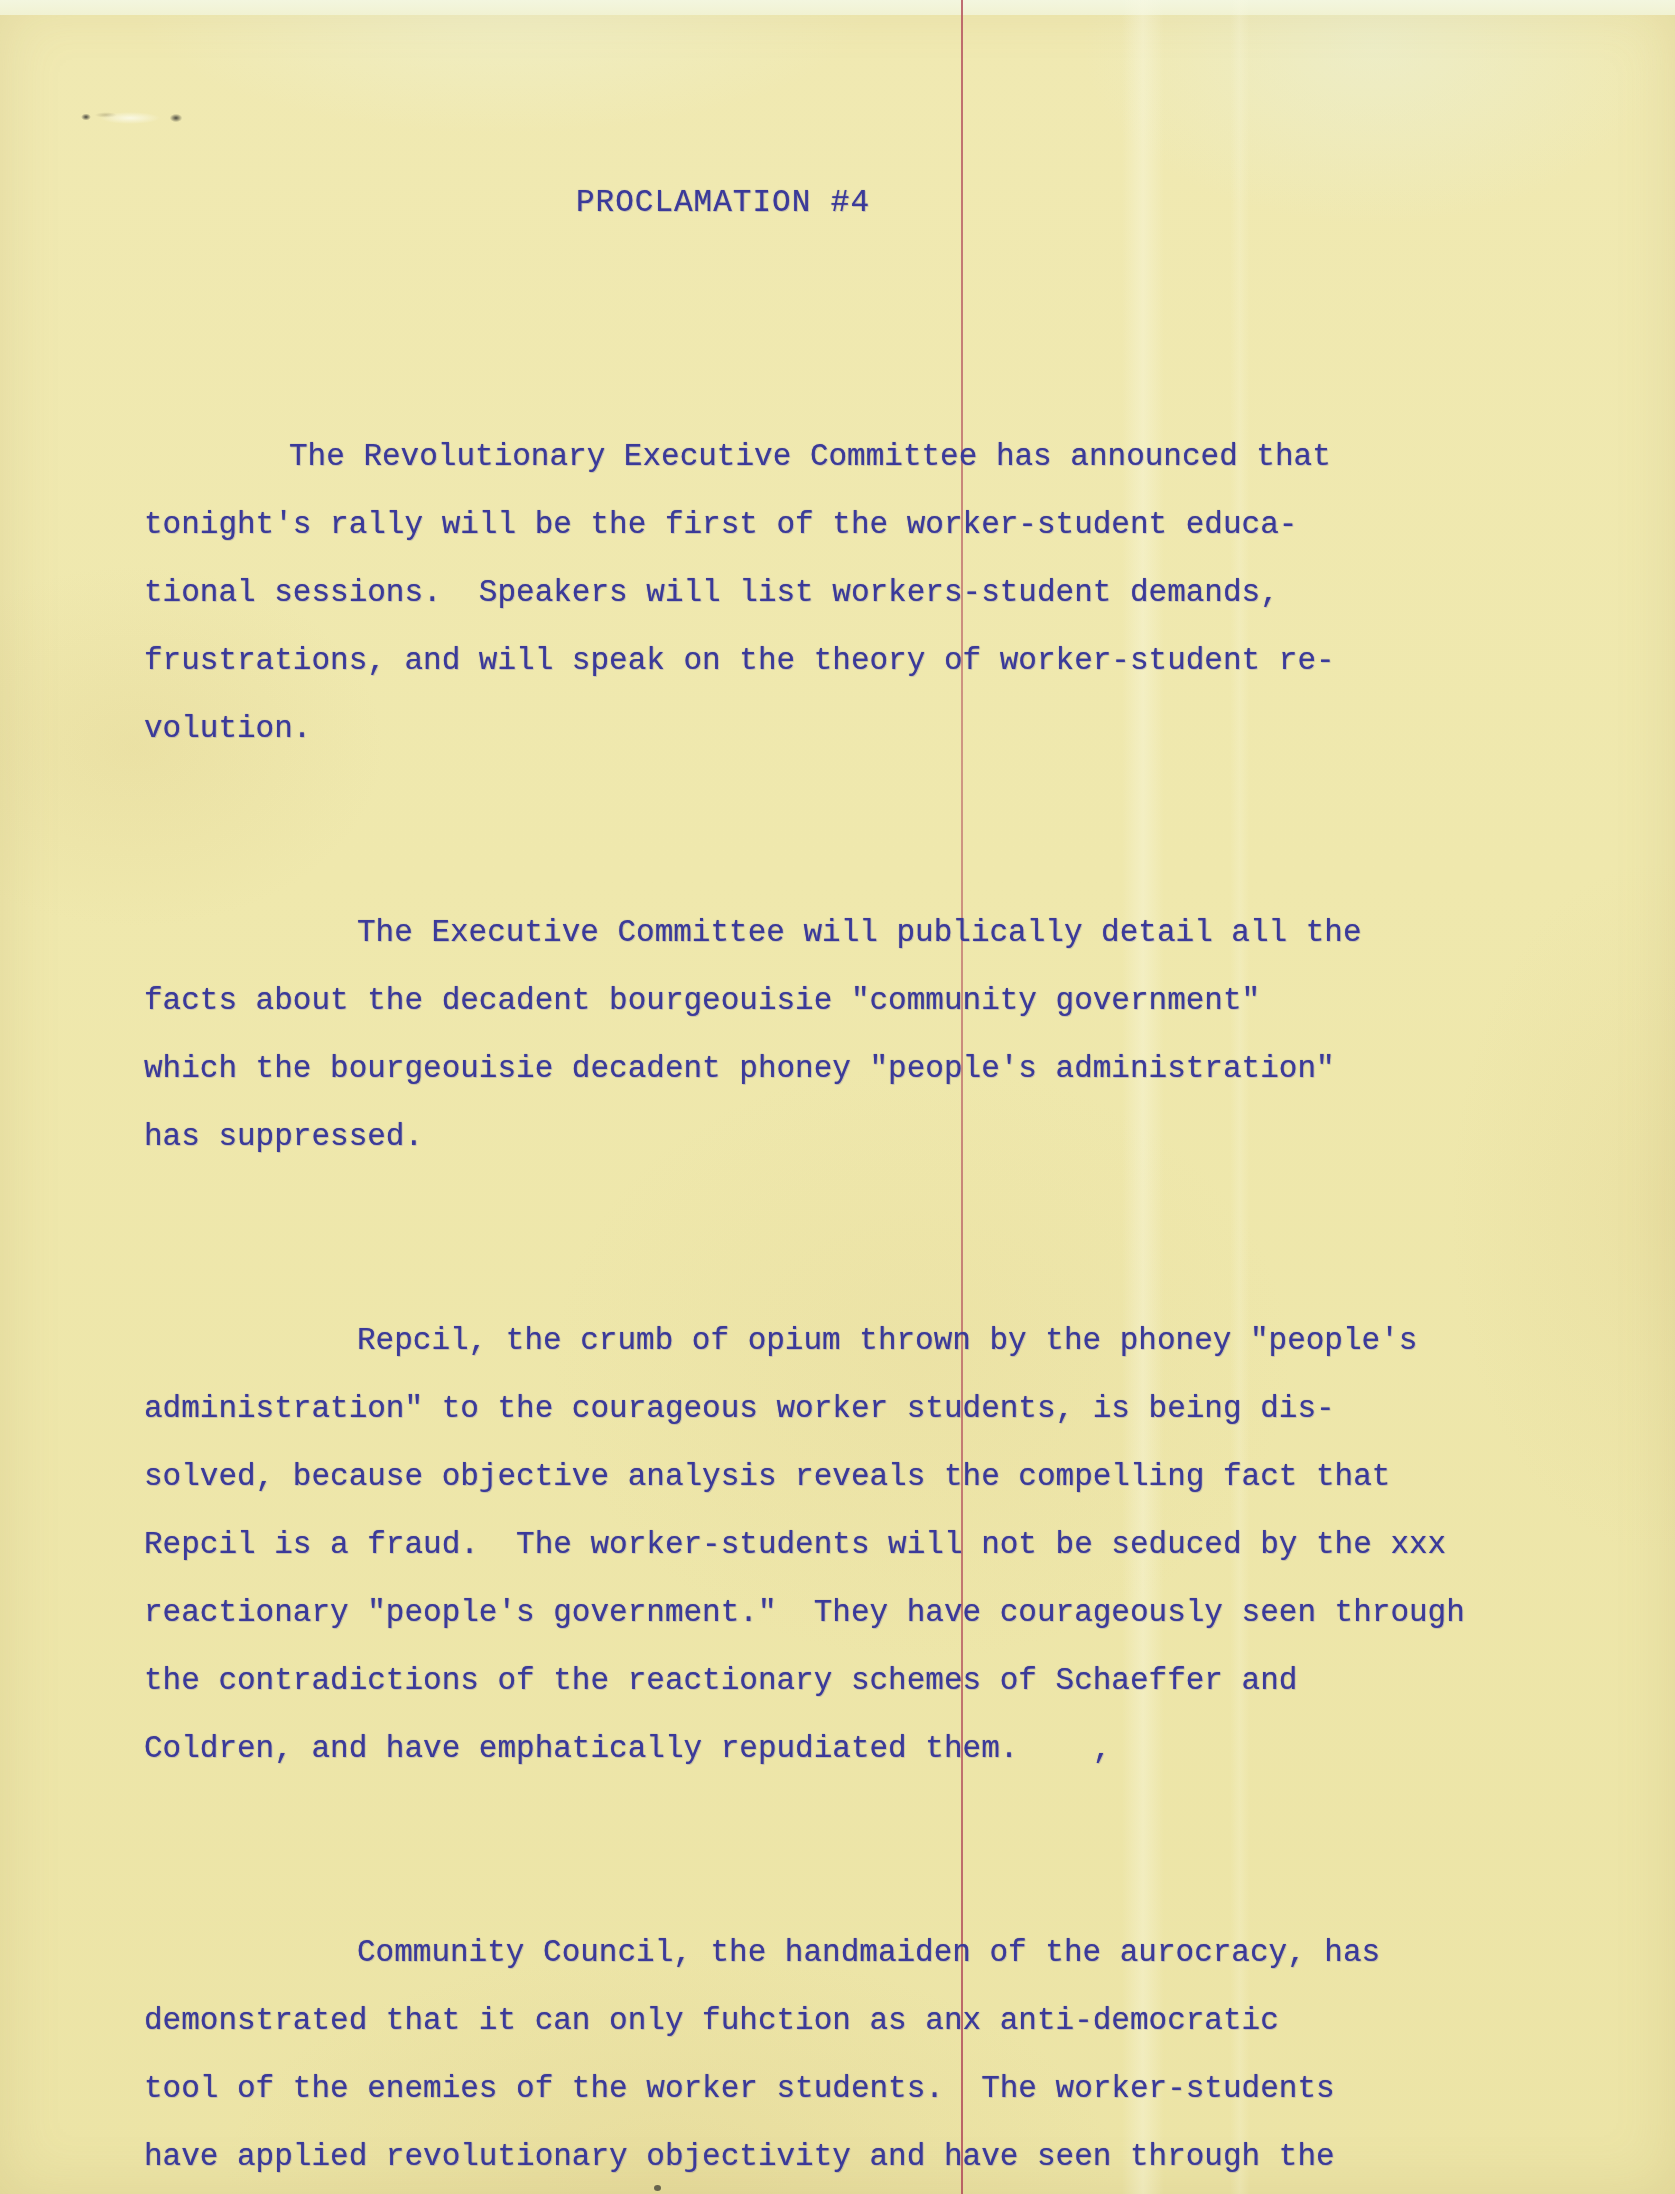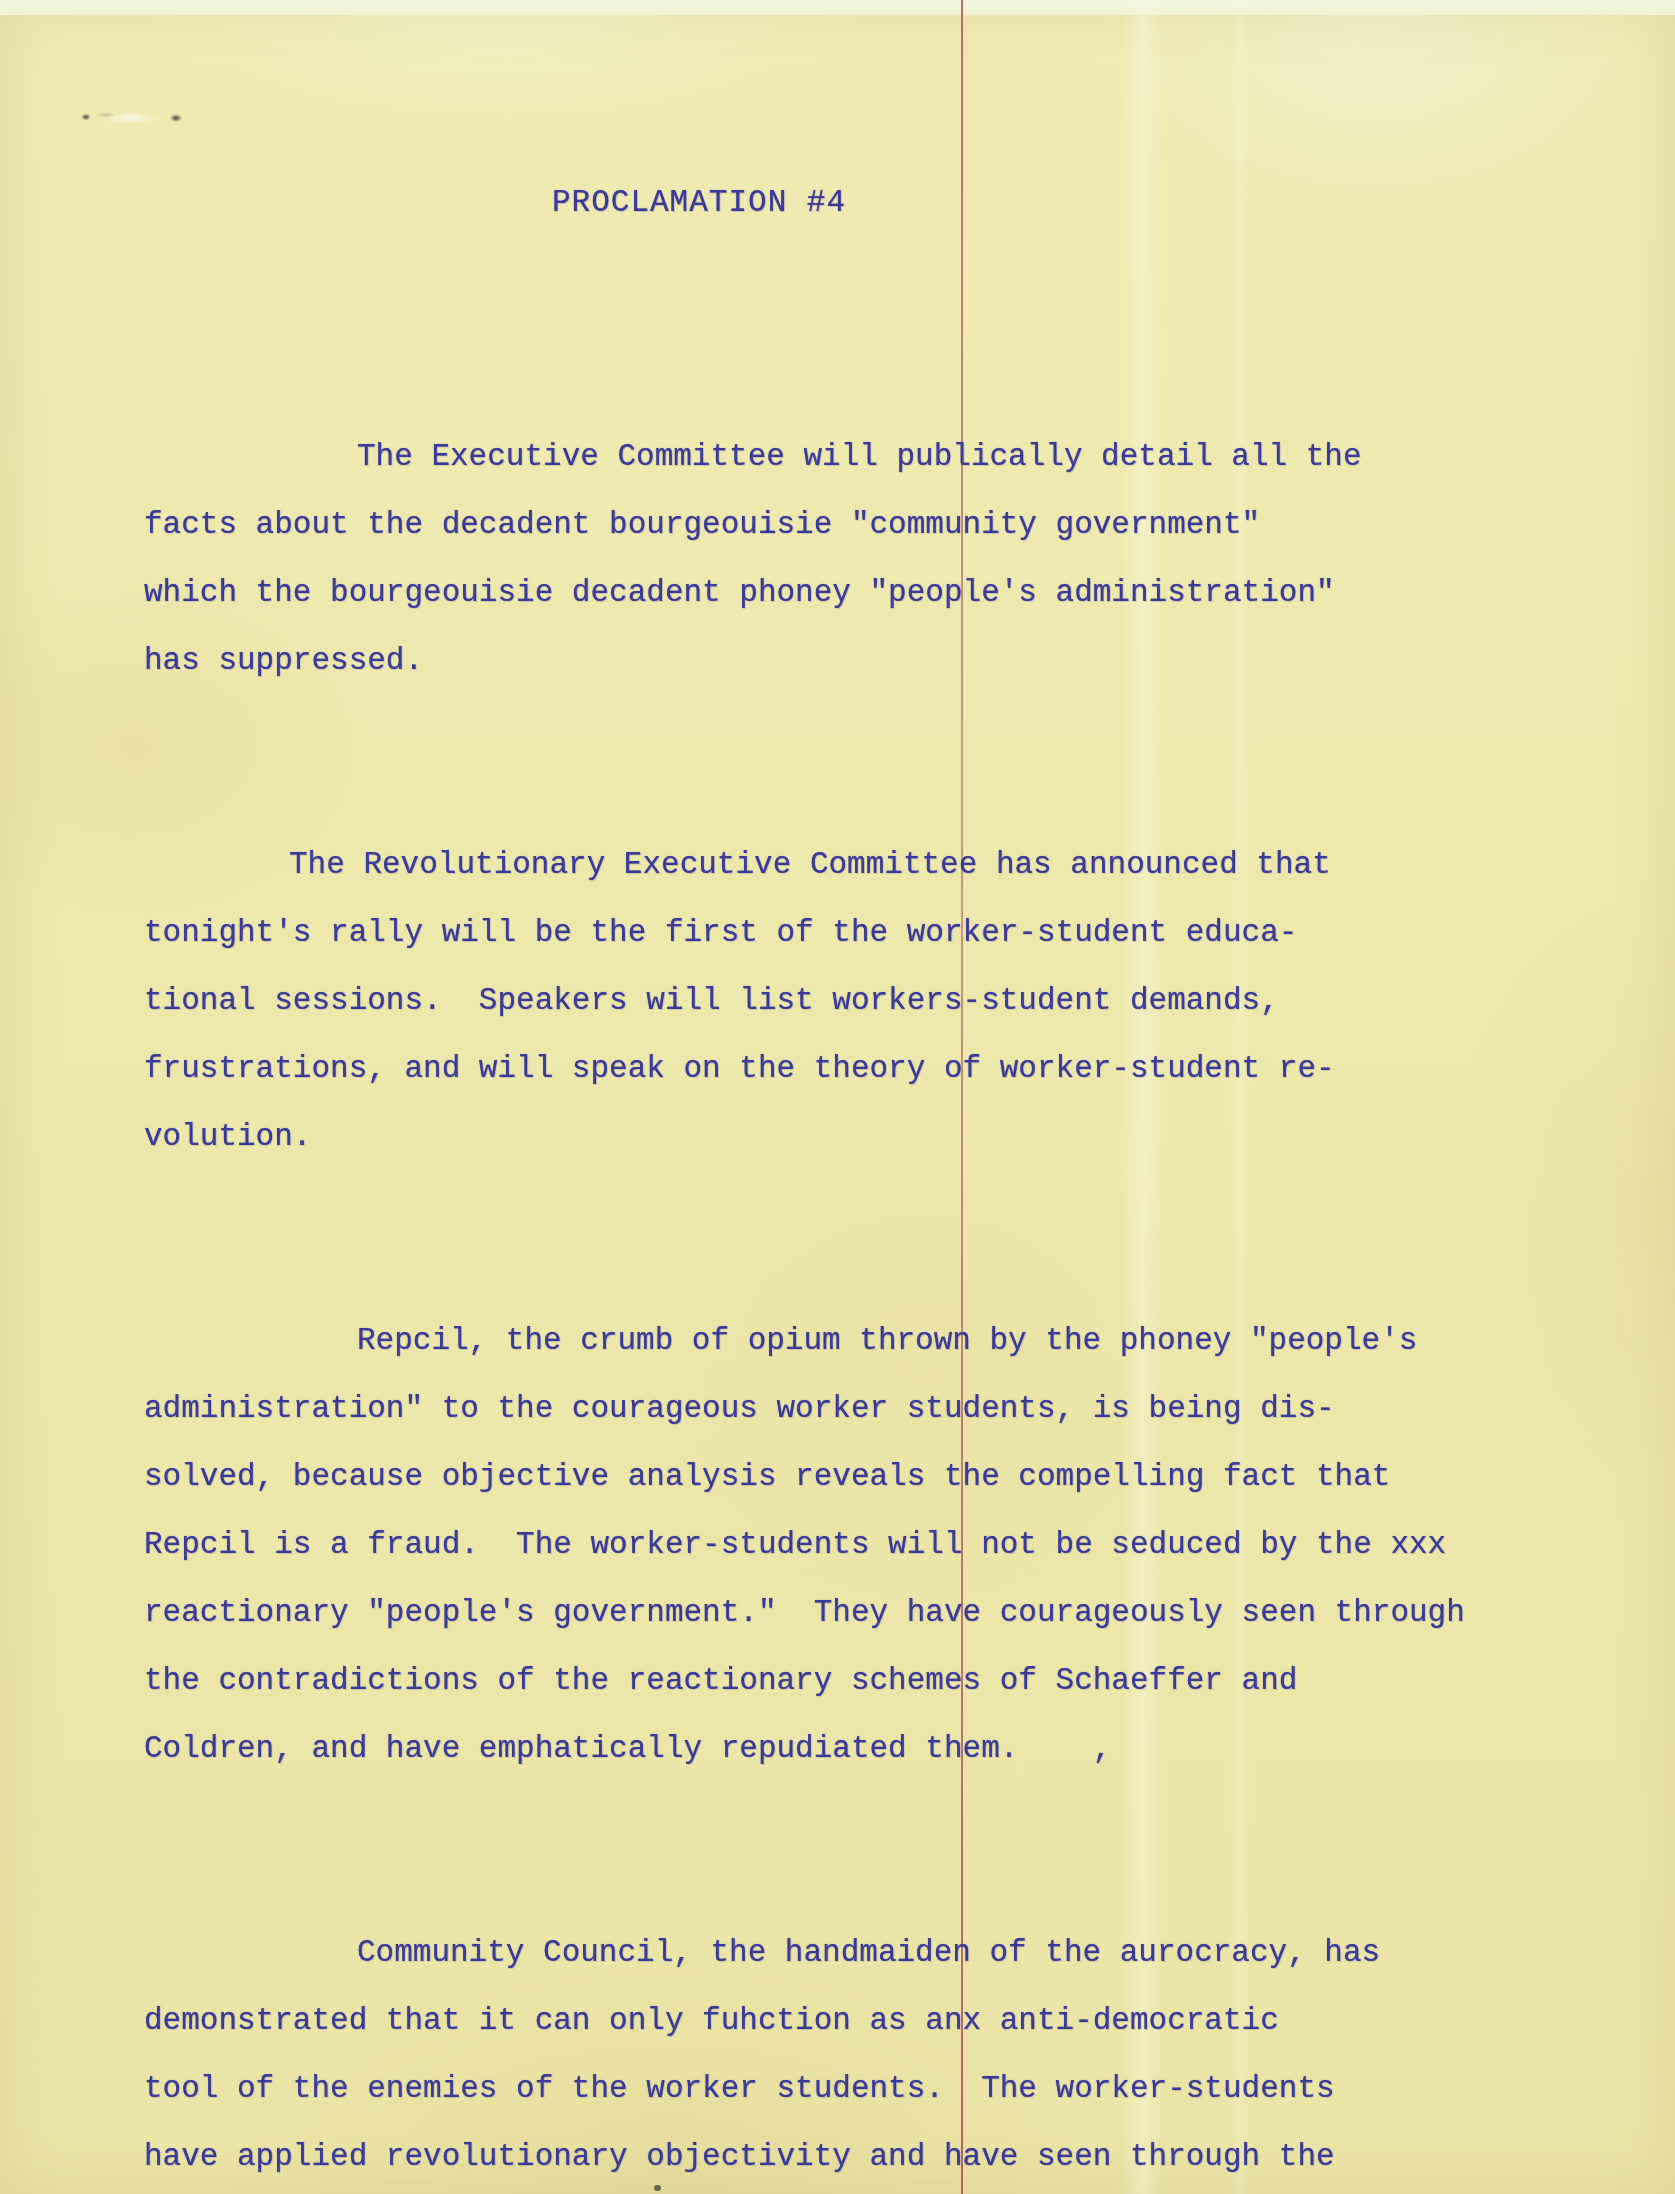--- a/index.html
+++ b/index.html
@@ -56,21 +56,21 @@
       radial-gradient(ellipse 16px 4px at 28px 12px, rgba(120,110,80,0.35), transparent 70%);
   }
   .speck {
     position: absolute; left: 654px; bottom: 4px; width: 7px; height: 6px;
     border-radius: 50%;
     background: rgba(50,50,45,0.7);
   }
   .title {
     position: absolute;
     top: 185px;
-    left: 552px;
+    left: 576px;
     font-size: 31px;
     letter-spacing: 1px;
     white-space: pre;
     text-shadow: 0 0 1px rgba(59,58,153,0.7), 1px 1px 0 rgba(59,58,153,0.18);
   }
   .body-text {
     position: absolute;
     top: 287px;
     left: 144px;
     width: 1443px;
@@ -90,29 +90,29 @@
   <div class="scan-edge-top"></div>
   <div class="crease-light"></div>
   <div class="crease-light-2"></div>
   <div class="crease-vertical"></div>
   <div class="smudge"></div>
   <div class="speck"></div>
 
   <div class="title">PROCLAMATION #4</div>
 
   <div class="body-text">
-    <p class="para indent-lg">The Executive Committee will publically detail all the
-facts about the decadent bourgeouisie "community government"
-which the bourgeouisie decadent phoney "people's administration"
-has suppressed.</p>
     <p class="para indent-sm">The Revolutionary Executive Committee has announced that
 tonight's rally will be the first of the worker-student educa-
 tional sessions.  Speakers will list workers-student demands,
 frustrations, and will speak on the theory of worker-student re-
 volution.</p>
+    <p class="para indent-lg">The Executive Committee will publically detail all the
+facts about the decadent bourgeouisie "community government"
+which the bourgeouisie decadent phoney "people's administration"
+has suppressed.</p>
     <p class="para indent-lg">Repcil, the crumb of opium thrown by the phoney "people's
 administration" to the courageous worker students, is being dis-
 solved, because objective analysis reveals the compelling fact that
 Repcil is a fraud.  The worker-students will not be seduced by the xxx
 reactionary "people's government."  They have courageously seen through
 the contradictions of the reactionary schemes of Schaeffer and
 Coldren, and have emphatically repudiated them.    ,</p>
     <p class="para indent-lg">Community Council, the handmaiden of the aurocracy, has
 demonstrated that it can only fuhction as anx anti-democratic
 tool of the enemies of the worker students.  The worker-students

